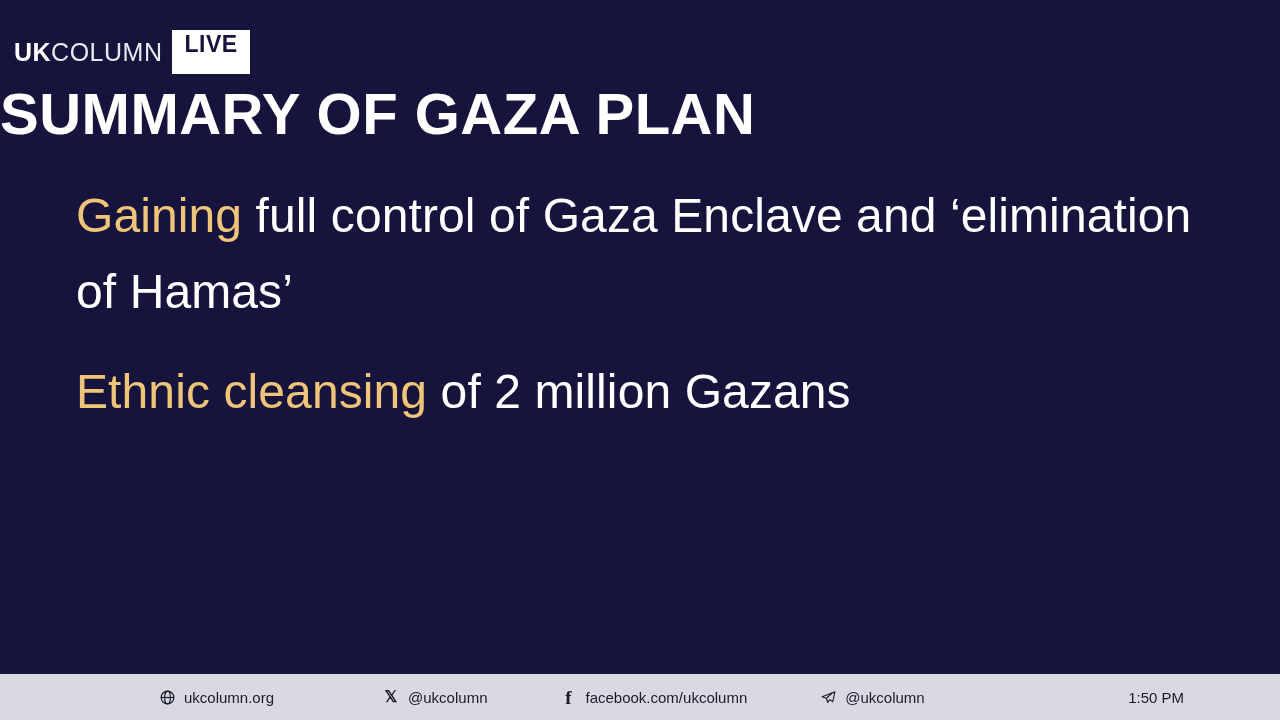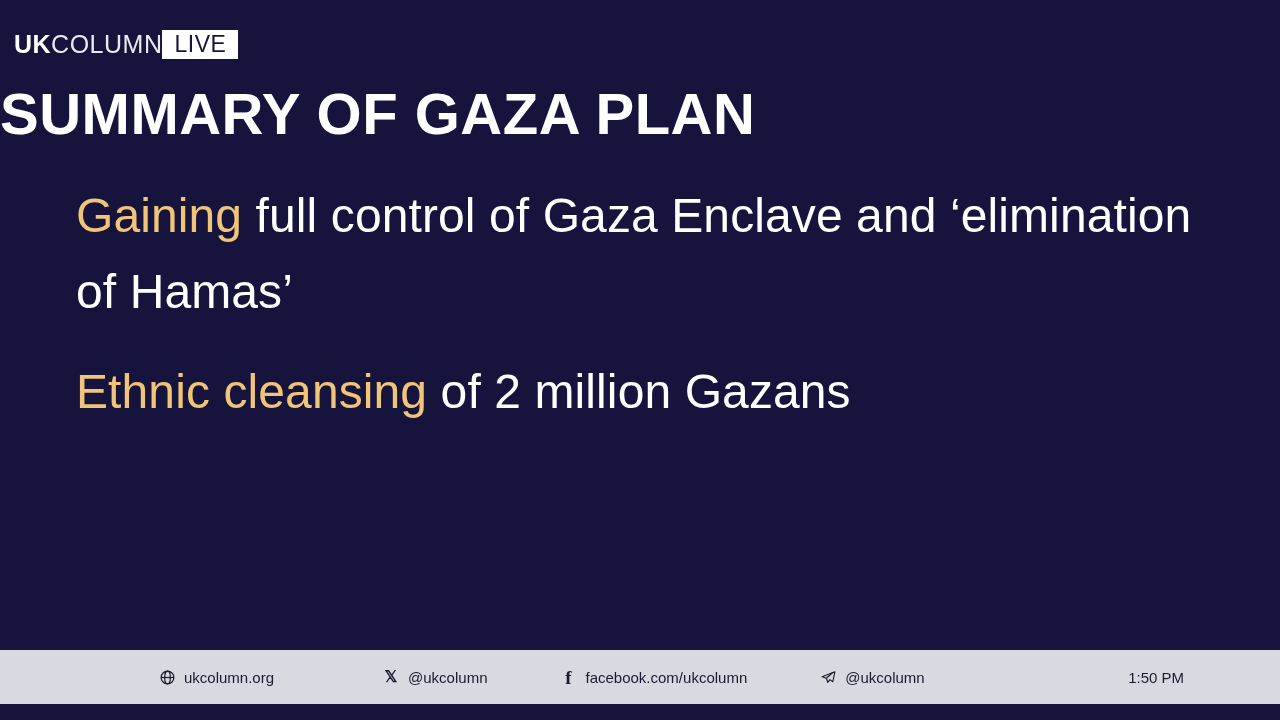--- a/index.html
+++ b/index.html
@@ -17,37 +17,37 @@
     background: #16143c;
   }
 
   
   .brand {
     position: absolute;
     top: 30px;
     left: 14px;
     display: flex;
     align-items: center;
-    gap: 0;
+    gap: 10px;
   }
   .brand-name {
     font-size: 25px;
     font-weight: 700;
     letter-spacing: 0.5px;
     color: #ffffff;
     line-height: 1;
   }
   .brand-name .light { font-weight: 400; color: #e9e9f2; }
   .live-badge {
     background: #ffffff;
     color: #16143c;
     font-size: 23px;
-    font-weight: 400;
+    font-weight: 700;
     letter-spacing: 0.5px;
-    padding: 3px 12px 3px 12px;
+    padding: 3px 12px 18px 12px;
     line-height: 1;
   }
 
   
   .title {
     position: absolute;
     top: 82px;
     left: 0;
     width: 100%;
     color: #ffffff;
@@ -72,23 +72,23 @@
     font-weight: 400;
     letter-spacing: 0.1px;
   }
   .bullet:last-child { margin-bottom: 0; }
   .hl { color: #f0c479; }
 
   
   .footer {
     position: absolute;
     left: 0;
-    bottom: 16px;
+    bottom: 0;
     width: 1280px;
-    height: 54px;
+    height: 46px;
     background: #d9d9e2;
     display: flex;
     align-items: center;
     color: #1b1b2e;
     font-size: 15px;
   }
   .f-item {
     display: flex;
     align-items: center;
     gap: 8px;

